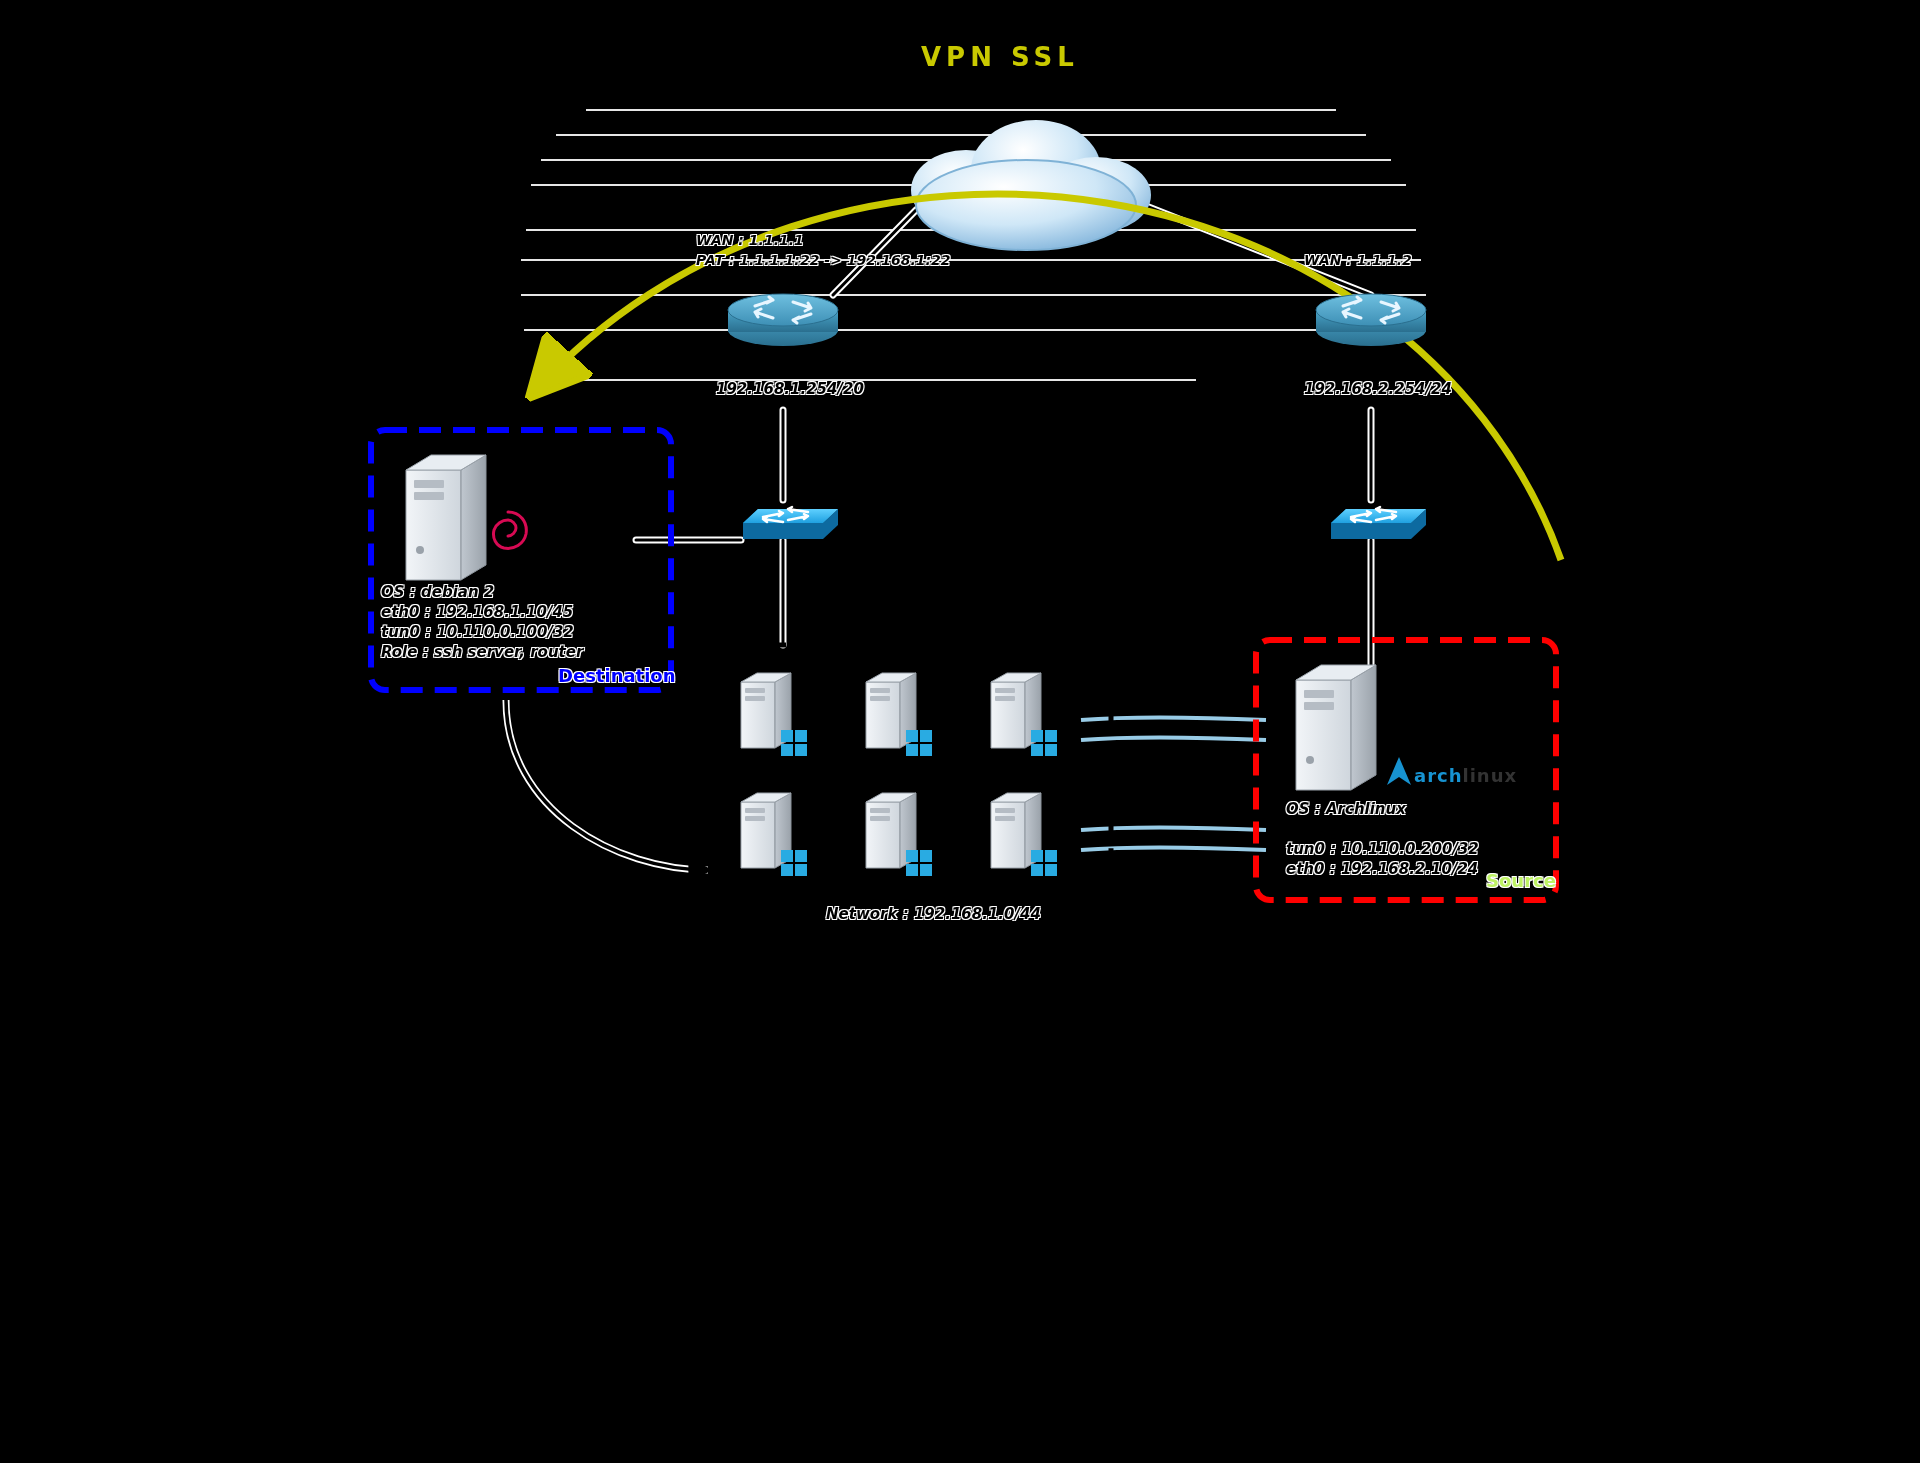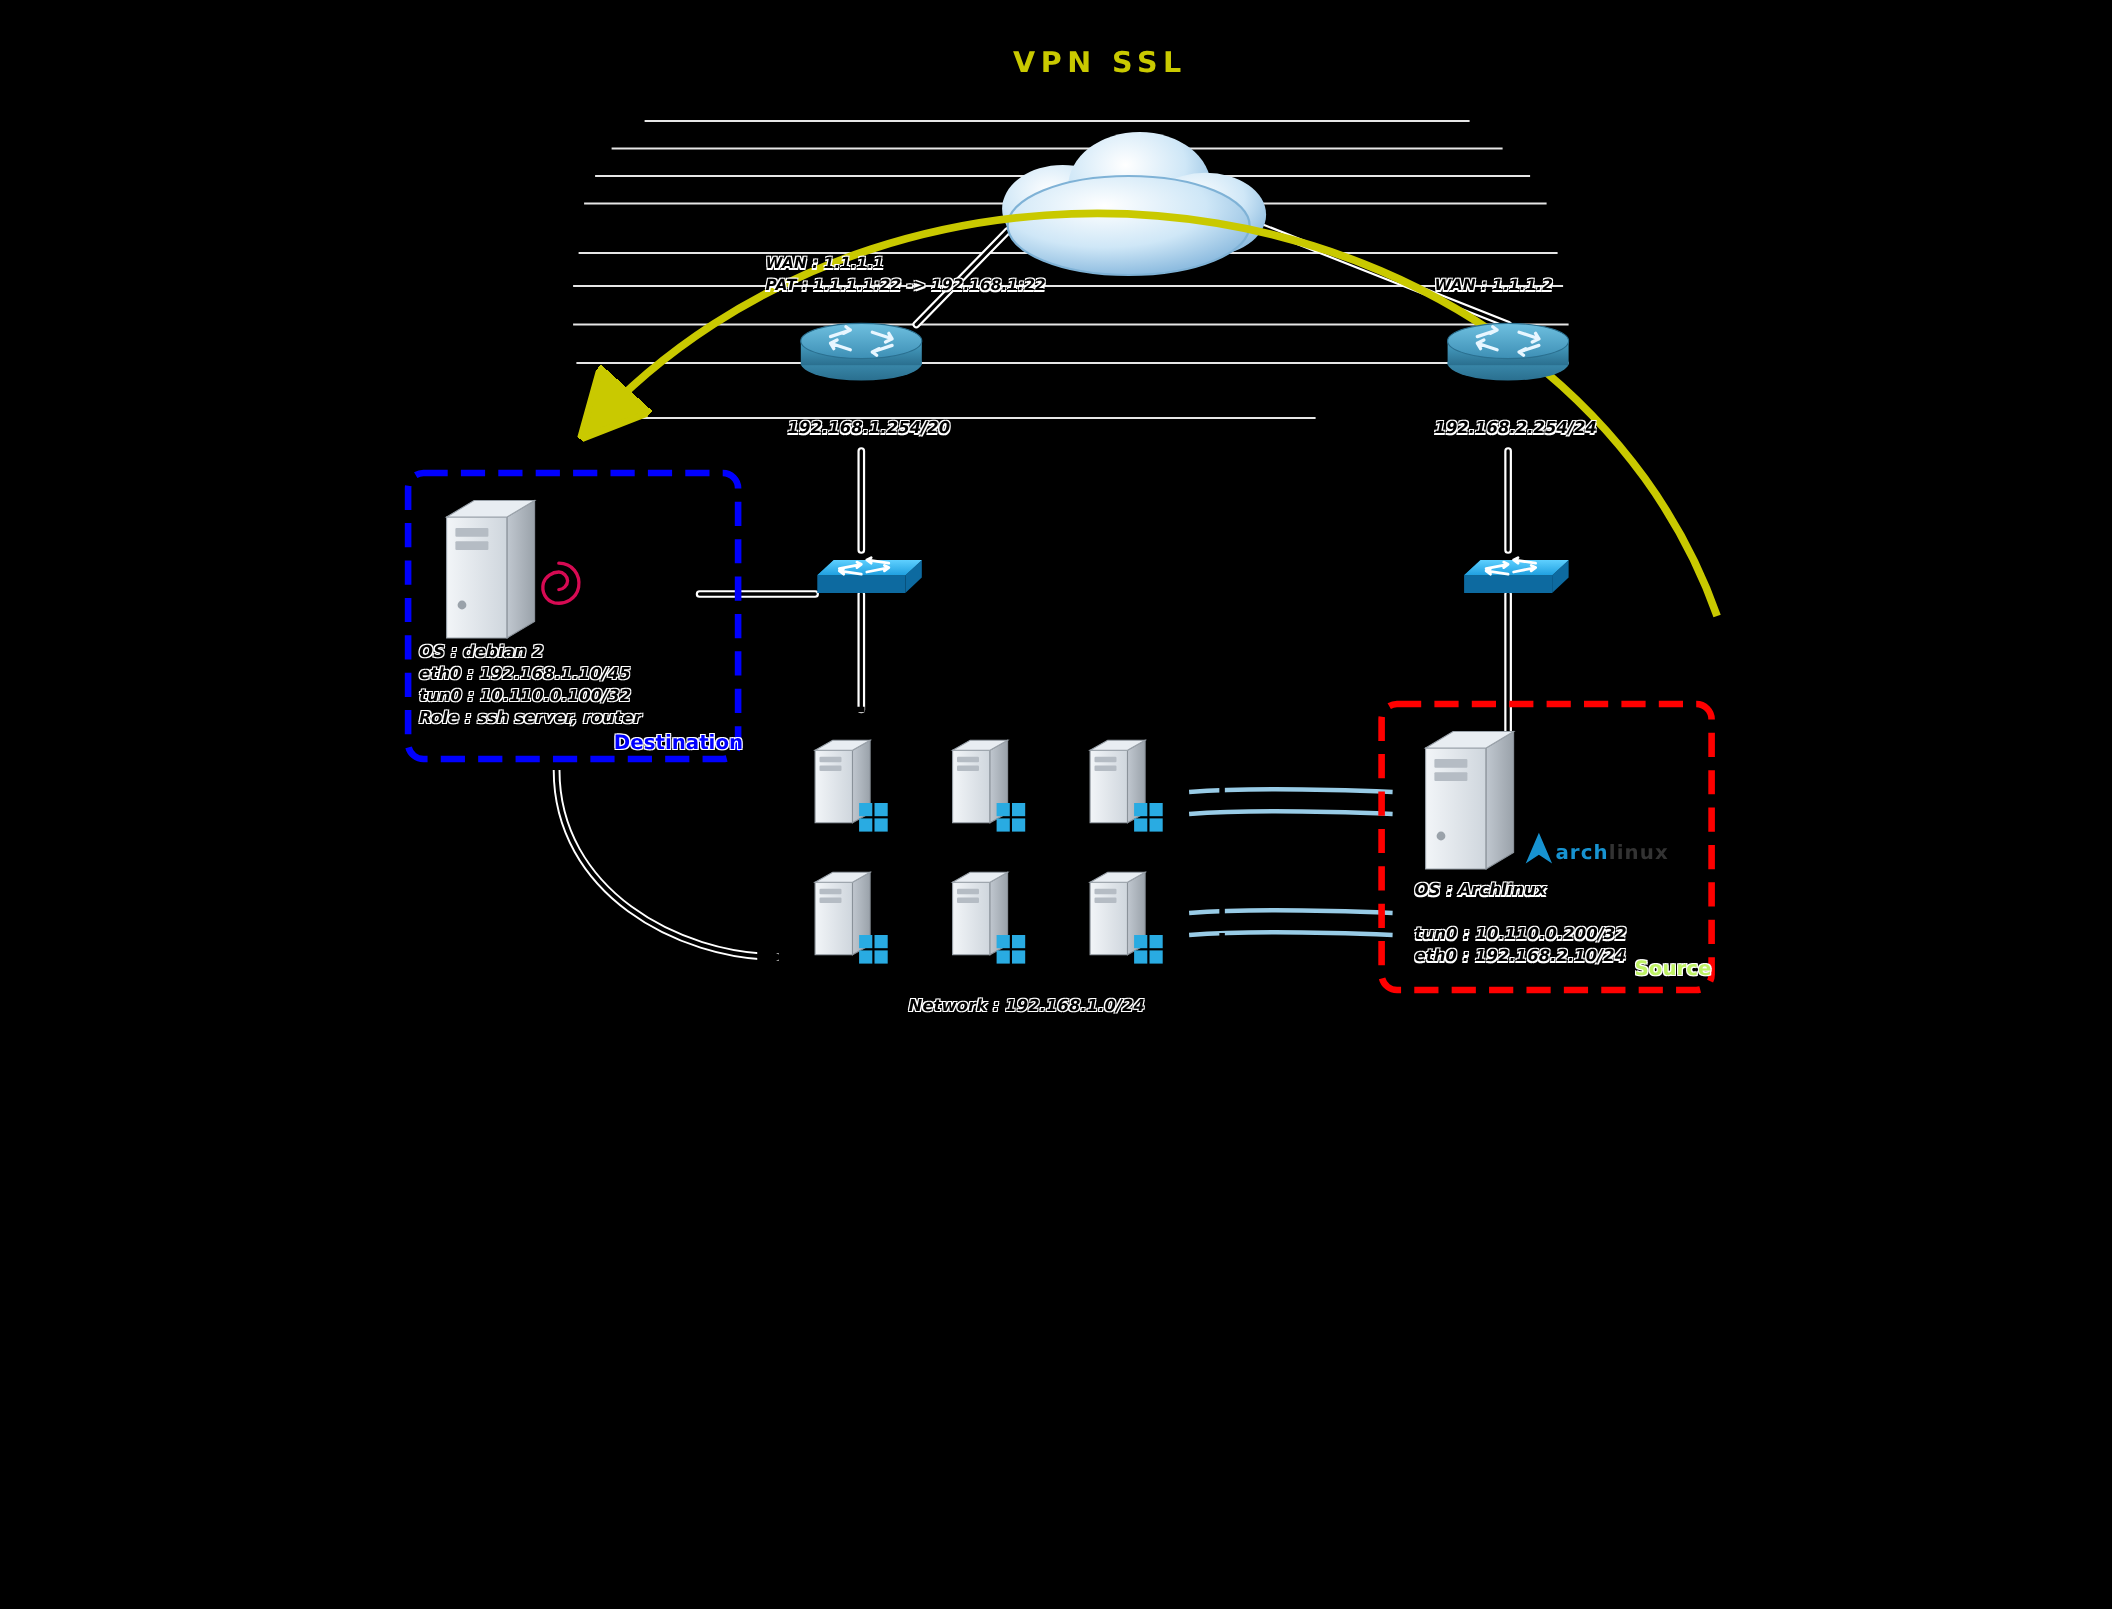--- a/index.html
+++ b/index.html
@@ -253,15 +253,15 @@
 <div class="label" style="left:45px; top:623px;">tun0 : 10.110.0.100/32</div>
 <div class="label" style="left:45px; top:643px;text-align:right;">Role : ssh server, router</div>
 <div class="box-label dest-label" style="left:222px; top:665px;">Destination</div>
 
 <div class="arch-label" style="left:1078px; top:765px;"><span>arch</span><span class="arch-dark">linux</span></div>
 <div class="label" style="left:950px; top:800px;">OS : Archlinux</div>
 <div class="label" style="left:950px; top:860px;">eth0 : 192.168.2.10/24</div>
 <div class="label" style="left:950px; top:840px;">tun0 : 10.110.0.200/32</div>
 <div class="box-label src-label" style="left:1150px; top:870px;">Source</div>
 
-<div class="label" style="left:490px; top:905px;">Network : 192.168.1.0/24</div>
+<div class="label" style="left:490px; top:905px;">Network : 192.168.1.0/44</div>
 
 </div>
 
 </body></html>

